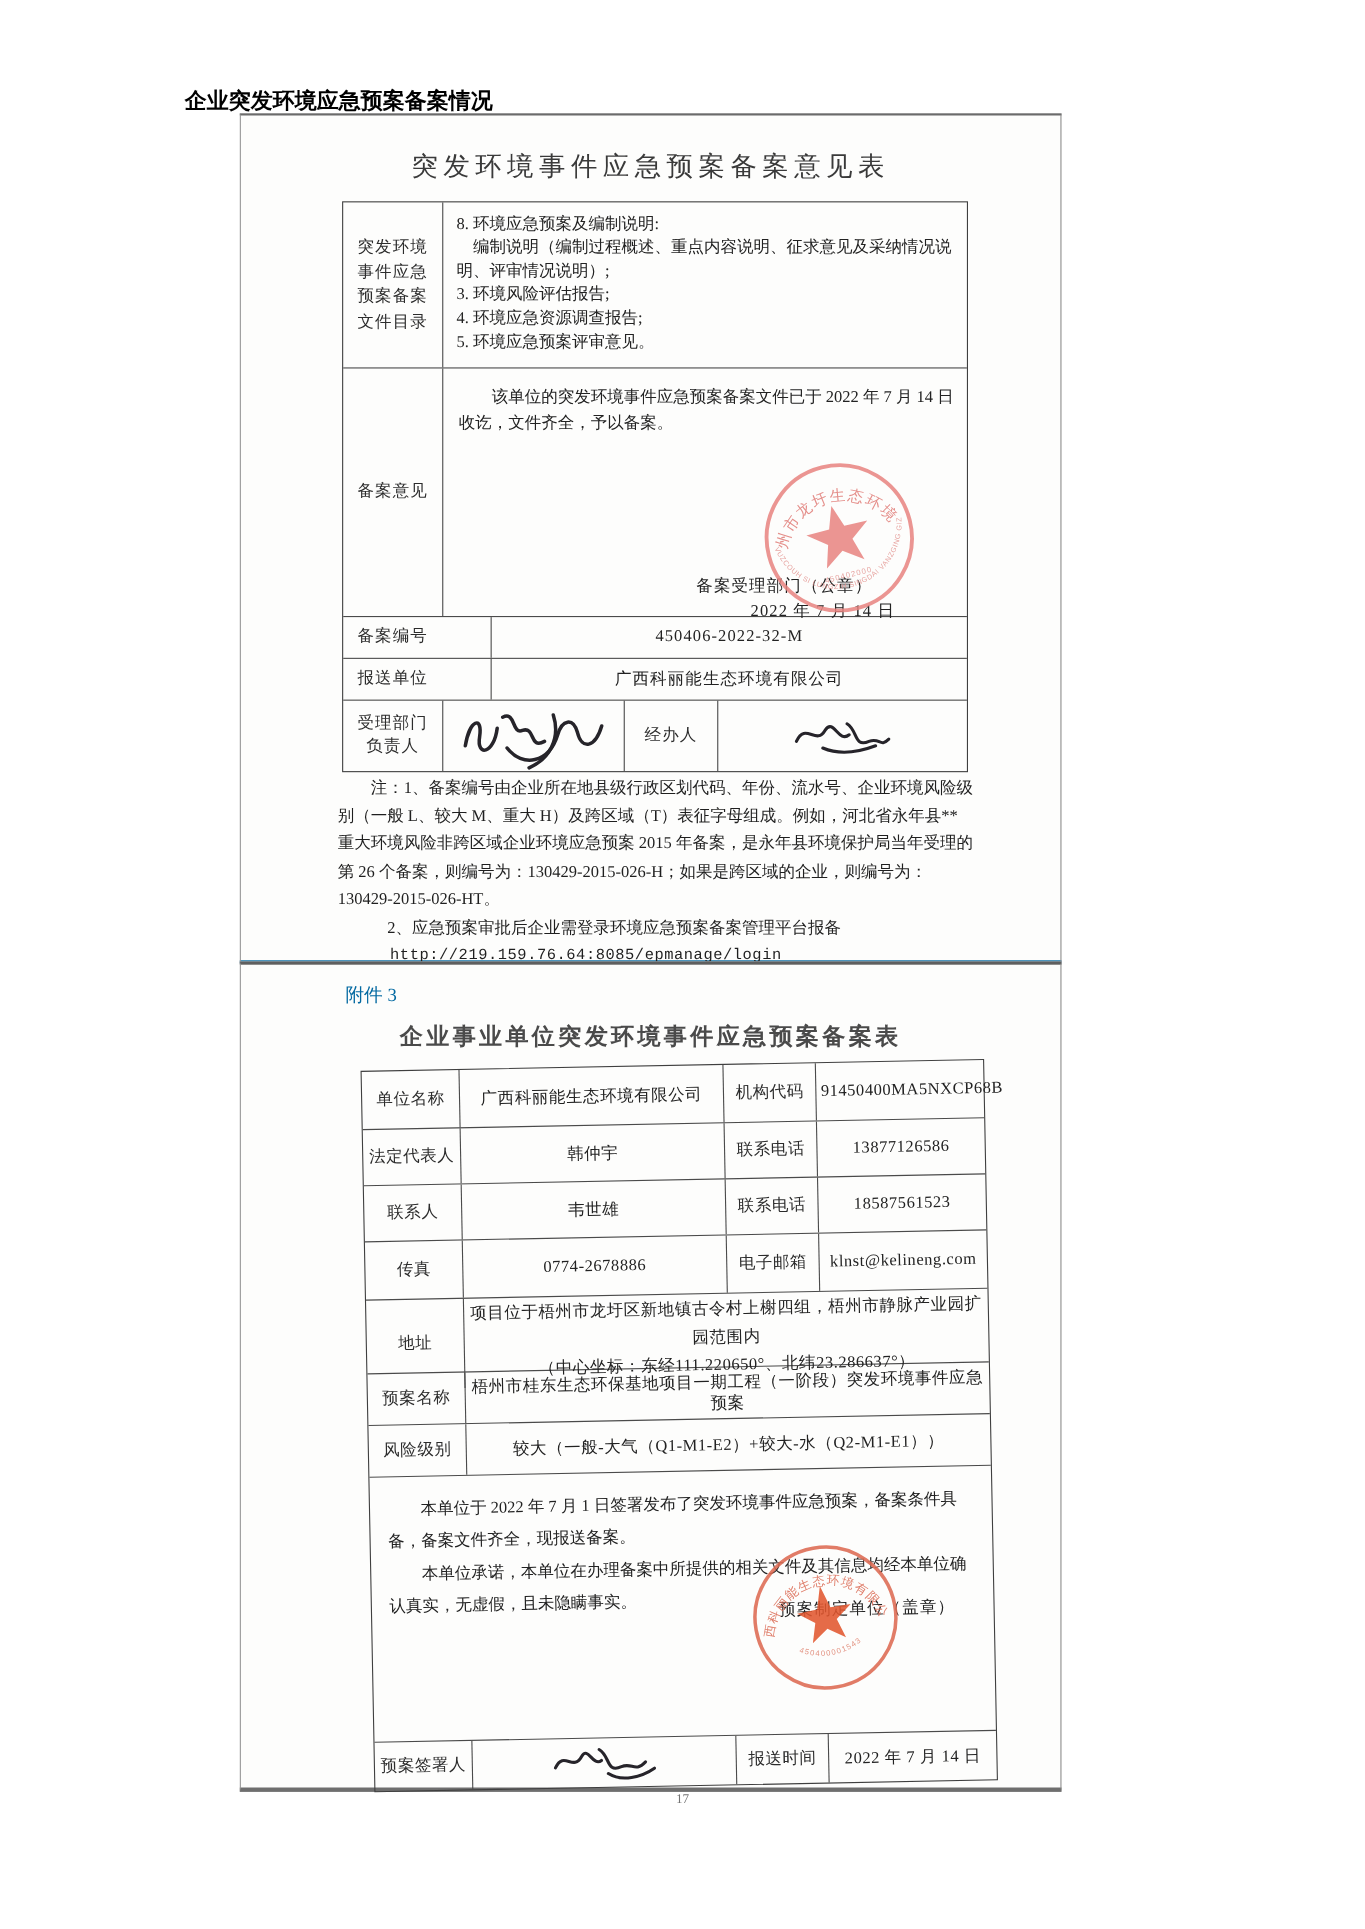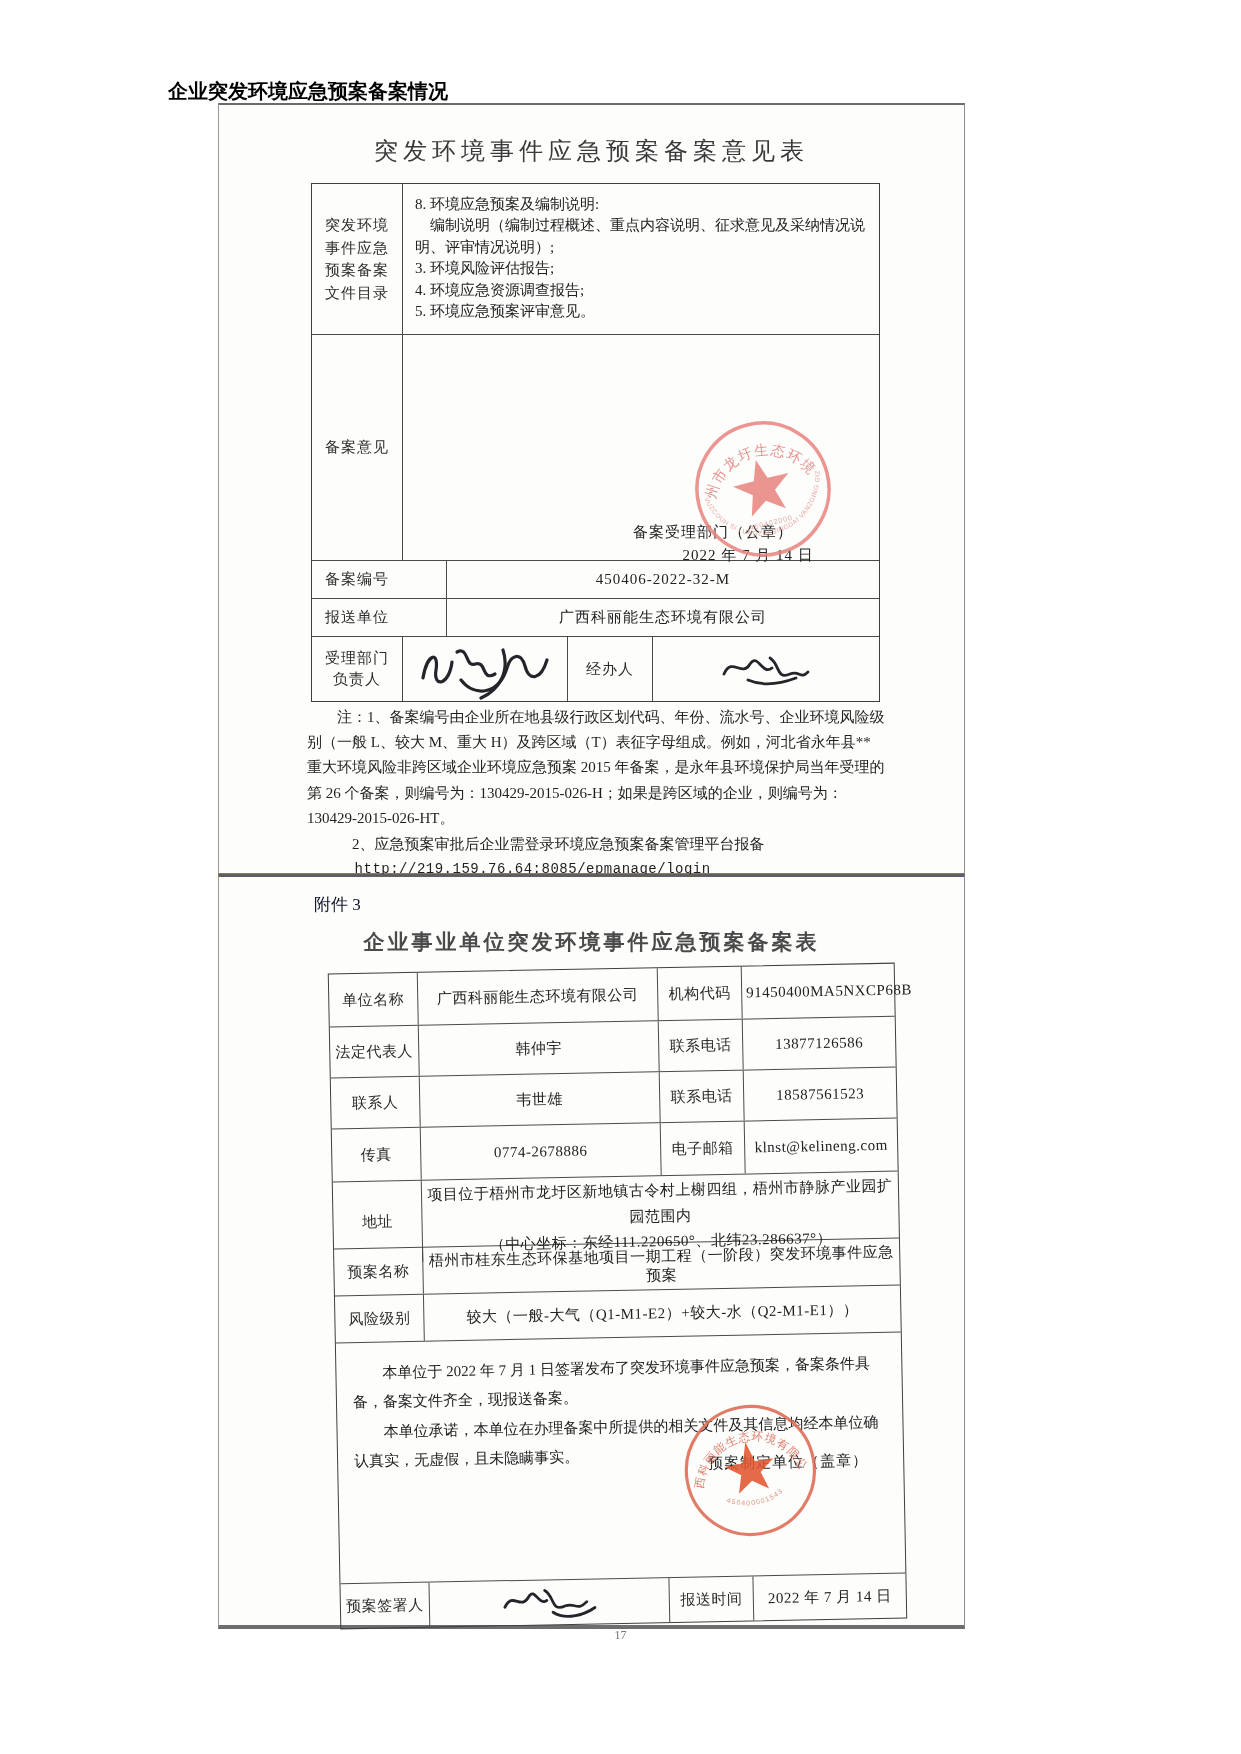--- a/index.html
+++ b/index.html
@@ -2,25 +2,25 @@
 <html><head>
 <meta charset="utf-8">
 <style>
   html,body{margin:0;padding:0;background:#ffffff;}
   .page{position:relative;width:1241px;height:1754px;background:#ffffff;overflow:hidden;
         font-family:"Liberation Serif","DejaVu Serif",serif;color:#222;}
   .heading{position:absolute;left:168px;top:78px;font-family:"Liberation Sans","DejaVu Sans",sans-serif;
            font-weight:bold;font-size:20px;color:#000;}
   
   .scan{position:absolute;background:#fdfdfc;border-left:1px solid #979797;border-right:1px solid #8d8d8d;}
-  .scan1{left:218px;top:103px;width:745px;height:768px;border-top:2px solid #6b6b6b;border-bottom:3px solid #8b5cf6;}
+  .scan1{left:218px;top:103px;width:745px;height:768px;border-top:2px solid #6b6b6b;border-bottom:3px solid #0369a1;}
   .scan2{left:218px;top:874px;width:745px;height:748px;border-top:3px solid #5f5f5f;border-bottom:4px solid #6e6e6e;}
   .doc-title1{position:absolute;left:0;top:30px;width:100%;text-align:center;font-size:24px;
               letter-spacing:5px;color:#3a3a3a;}
-  .attach{position:absolute;left:95px;top:16px;font-size:17px;color:#0f172a;}
+  .attach{position:absolute;left:95px;top:16px;font-size:17px;color:#0369a1;}
   .doc-title2{position:absolute;left:0;top:51px;width:100%;text-align:center;
               font-family:"Liberation Sans","DejaVu Sans",sans-serif;font-weight:600;
               font-size:21px;letter-spacing:3px;color:#4a4a4a;}
   
   .t1{position:absolute;left:92px;top:78px;width:567px;border:1.5px solid #3f3f3f;font-size:15px;}
   .t1row{display:grid;grid-template-columns:90px 1fr;border-top:1px solid #4a4a4a;}
   .t1row:first-child{border-top:none;}
   .t1row.sig{grid-template-columns:90px 165px 85px 1fr;}
   .cell{border-left:1px solid #4a4a4a;position:relative;}
   .cell:first-child{border-left:none;}
@@ -94,20 +94,21 @@
           <div class="line ind">编制说明（编制过程概述、重点内容说明、征求意见及采纳情况说明、评审情况说明）;</div>
           <div class="line">3. 环境风险评估报告;</div>
           <div class="line">4. 环境应急资源调查报告;</div>
           <div class="line">5. 环境应急预案评审意见。</div>
         </div>
       </div>
 
       <div class="t1row op">
         <div class="cell lab">备案意见</div>
         <div class="cell content">
+          <div class="op-text">该单位的突发环境事件应急预案备案文件已于 2022 年 7 月 14 日收讫，文件齐全，予以备案。</div>
           <div class="op-cap1">备案受理部门（公章）</div>
           <div class="op-cap2">2022 年 7 月 14 日</div>
 
           <svg class="stamp st1" width="150" height="150" viewBox="0 0 150 150">
             <defs>
               <path id="arcTop1" d="M 24,80 A 53,53 0 0 1 126,80"></path>
               <path id="arcBot1" d="M 16,72 A 60,60 0 0 0 134,72"></path>
             </defs>
             <g transform="rotate(-14 75 75)" opacity="0.85">
               <circle cx="75" cy="75" r="66" fill="none" stroke="#e8837f" stroke-width="3.5"></circle>

